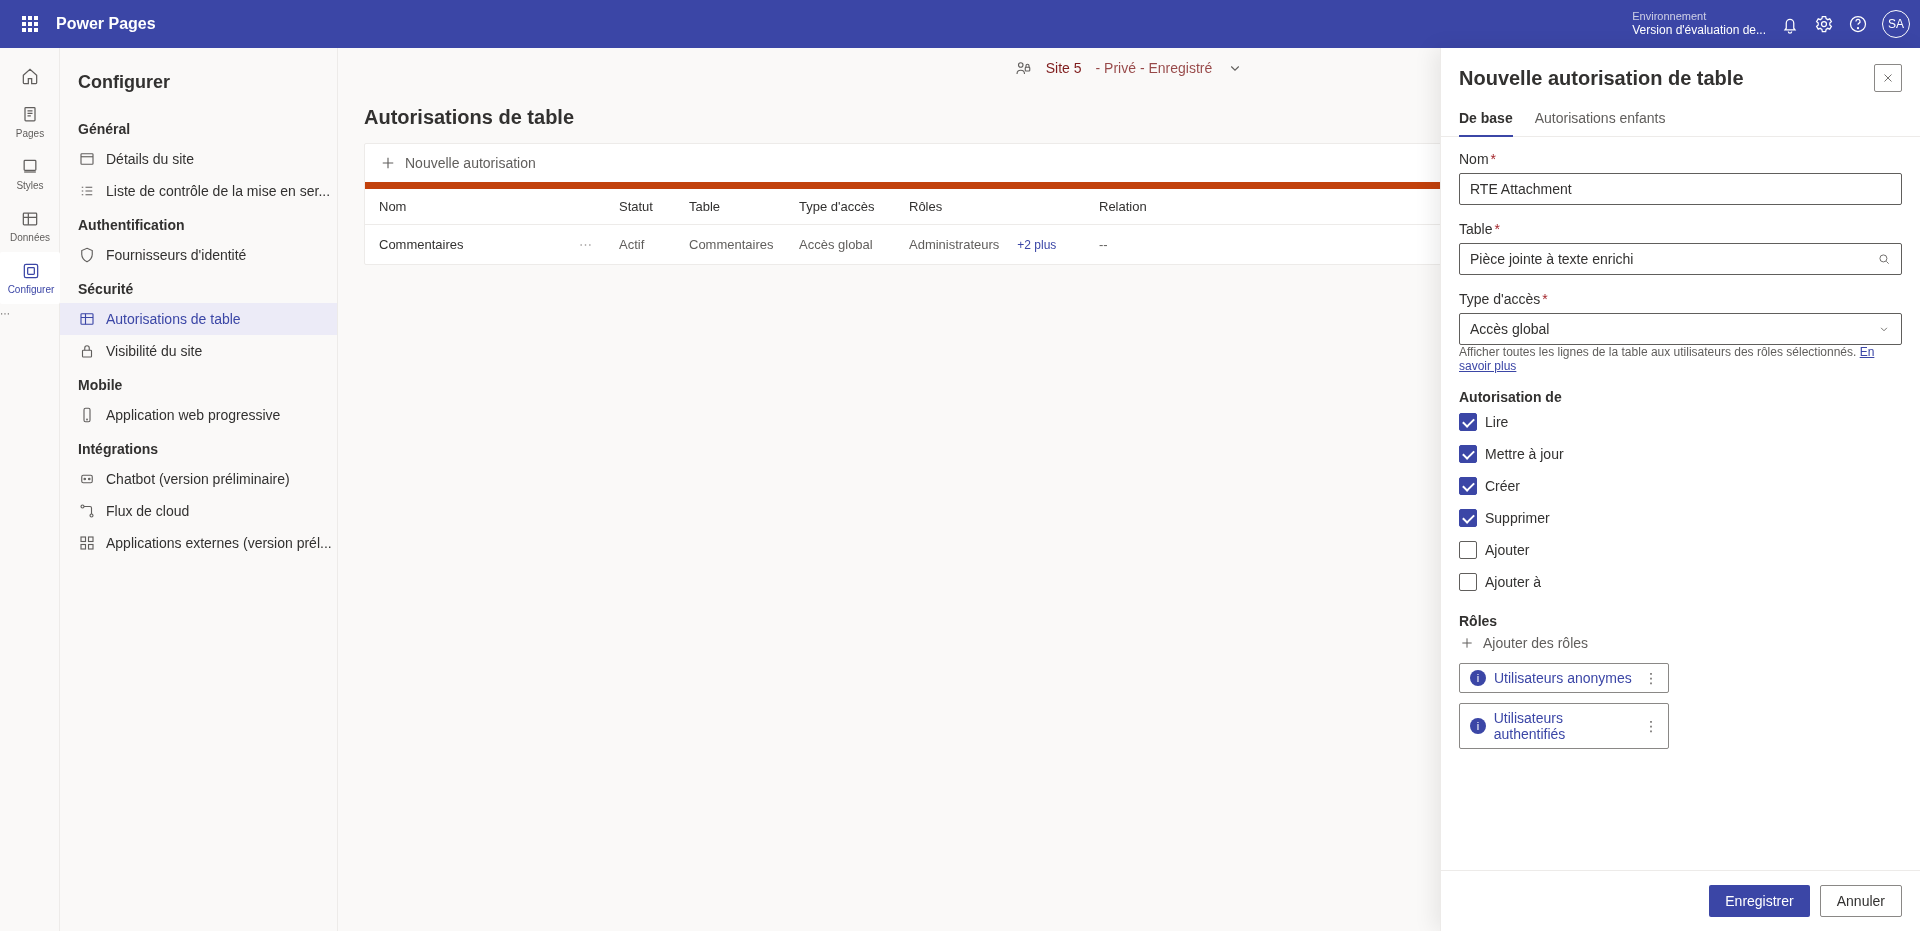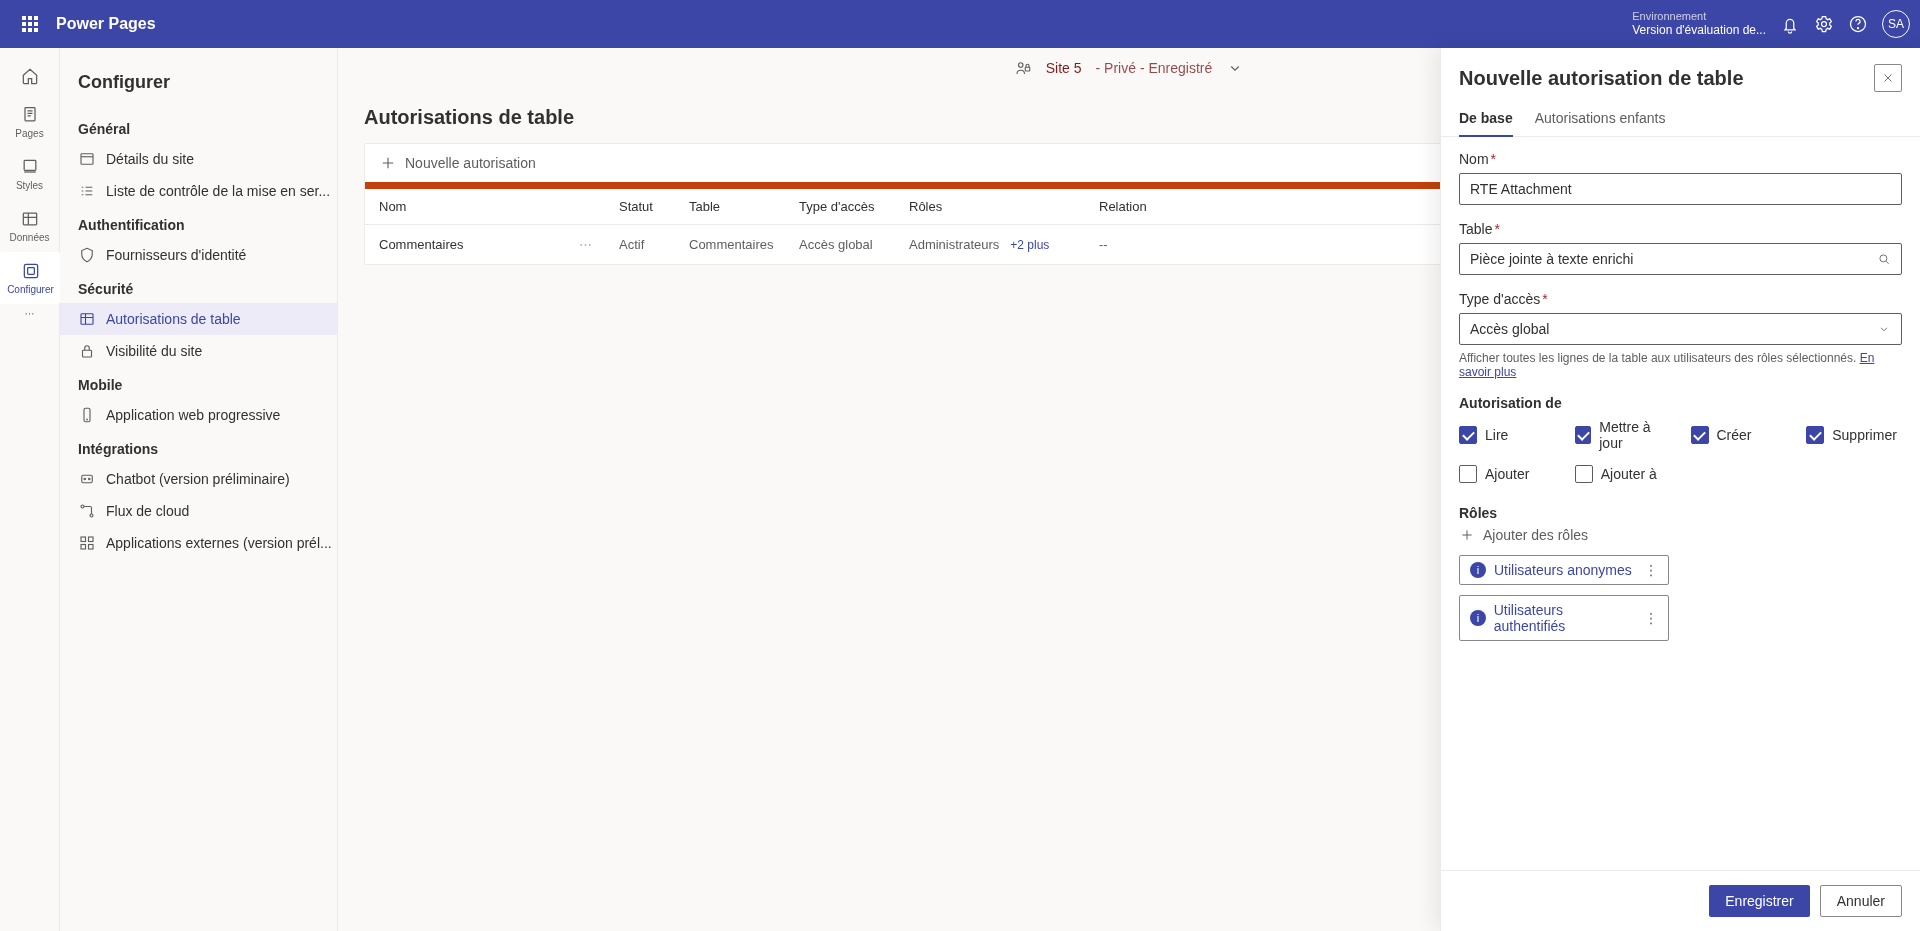--- a/index.html
+++ b/index.html
@@ -10,21 +10,21 @@
 .dots9 span{background:#fff;width:4px;height:4px;display:block}
 .brand{font-size:16px;font-weight:600;margin-left:6px}
 .topbar-right{margin-left:auto;display:flex;align-items:center;gap:14px}
 .env{display:flex;align-items:center;gap:8px;font-size:12px;color:#e6e6f0;max-width:190px}
 .env-lines{display:flex;flex-direction:column;line-height:1.3}
 .env-title{font-size:11px;opacity:.85}
 .env-name{font-size:12px;color:#fff;white-space:nowrap;overflow:hidden;text-overflow:ellipsis;max-width:140px}
 .ticon{width:20px;height:20px;display:flex;align-items:center;justify-content:center;cursor:pointer}
 .avatar{width:28px;height:28px;border-radius:50%;border:1px solid #fff;display:flex;align-items:center;justify-content:center;font-size:12px;cursor:pointer}
 .shell{display:flex;height:calc(100vh - 48px)}
-.rail{width:60px;background:#faf9f8;border-right:1px solid #edebe9;display:flex;flex-direction:column;align-items:center;padding-top:8px;font-size:10px;color:#605e5c;flex-shrink:0}
+.rail{width:60px;background:#faf9f8;border-right:1px solid #edebe9;display:flex;flex-direction:column;align-items:flex-start;padding-top:8px;font-size:10px;color:#605e5c;flex-shrink:0}
 .rail-item{width:60px;height:52px;display:flex;flex-direction:column;align-items:center;justify-content:center;gap:3px;cursor:pointer;border-radius:2px}
 .rail-item.home{height:40px}
 .rail-item.sel{background:#fff;color:#3b46a6;border-left:2px solid transparent}
 .rail-item svg{width:20px;height:20px}
 .rail-ell{margin-top:4px;cursor:pointer;color:#605e5c}
 .sidebar{width:278px;background:#faf9f8;border-right:1px solid #edebe9;overflow-y:auto;padding:10px 0 20px;flex-shrink:0}
 .side-title{font-size:18px;font-weight:600;padding:14px 18px 18px;color:#323130}
 .side-group{font-size:14px;font-weight:700;color:#323130;padding:10px 18px 6px}
 .side-item{display:flex;align-items:center;gap:10px;padding:7px 18px;font-size:14px;color:#323130;cursor:pointer;white-space:nowrap;overflow:hidden;text-overflow:ellipsis}
 .side-item.sel{background:#ecebf7;color:#3b46a6}
@@ -33,38 +33,38 @@
 .crumb{height:40px;display:flex;align-items:center;justify-content:center;background:#faf9f8;gap:14px;color:#7f1d1d;font-size:14px}
 .crumb svg{width:18px;height:18px}
 .page{padding:18px 26px;flex:1;overflow:auto}
 .page-h1{font-size:20px;font-weight:600;margin-bottom:14px;color:#323130}
 .grid{background:#fff;border:1px solid #edebe9;border-radius:2px}
 .grid-toolbar{display:flex;align-items:center;gap:8px;padding:10px 14px;border-bottom:7px solid #c2410c;color:#605e5c;cursor:pointer}
 .grid-head{display:grid;grid-template-columns:200px 40px 70px 110px 110px 190px 1fr;padding:10px 14px;font-size:13px;color:#323130;border-bottom:1px solid #edebe9}
 .grid-row{display:grid;grid-template-columns:200px 40px 70px 110px 110px 190px 1fr;padding:12px 14px;font-size:13px;color:#605e5c;align-items:center}
 .grid-row .name{color:#323130}
 .role-pill{color:#605e5c}
-.role-more{color:#3b46a6;font-size:12px;margin-left:11px}
+.role-more{color:#3b46a6;font-size:12px;margin-left:18px}
 .panel{position:fixed;right:0;top:48px;bottom:0;width:480px;background:#fff;border-left:1px solid #edebe9;display:flex;flex-direction:column;box-shadow:-6px 0 20px rgba(0,0,0,.08)}
 .panel-head{display:flex;align-items:center;justify-content:space-between;padding:16px 18px 12px}
 .panel-title{font-size:20px;font-weight:700}
 .close-btn{width:28px;height:28px;border:1px solid #8a8886;display:flex;align-items:center;justify-content:center;cursor:pointer;border-radius:2px}
 .tabs{display:flex;gap:22px;padding:0 18px;border-bottom:1px solid #edebe9}
 .tab{padding:6px 0 10px;font-size:14px;color:#605e5c;cursor:pointer;position:relative}
 .tab.sel{color:#323130;font-weight:700}
 .tab.sel::after{content:"";position:absolute;left:0;right:0;bottom:-1px;height:2px;background:#3b46a6}
 .panel-body{padding:14px 18px 20px;overflow:auto;flex:1}
 .field{margin-bottom:16px}
 .label{font-size:14px;color:#323130;margin-bottom:6px;display:block}
 .req{color:#a4262c;margin-left:2px}
 .input{width:100%;height:32px;border:1px solid #605e5c;border-radius:2px;padding:0 10px;font-size:14px;color:#323130;background:#fff}
 .input.sel-like{display:flex;align-items:center;justify-content:space-between;cursor:pointer}
-.help{font-size:12px;color:#605e5c;margin-top:6px}
+.help{font-size:12px;color:#605e5c;}
 .help a{color:#3b46a6;text-decoration:underline}
-.perm-grid{display:grid;grid-template-columns:repeat(4,1fr);gap:14px 20px;margin-top:8px}
+.perm-grid{display:grid;grid-template-columns:repeat(1,1fr);gap:14px 20px;margin-top:8px}
 .chk{display:flex;align-items:center;gap:8px;font-size:14px}
 .chk-box{width:18px;height:18px;border:1px solid #605e5c;border-radius:2px;display:flex;align-items:center;justify-content:center;cursor:pointer}
 .chk-box.checked{background:#3b46a6;border-color:#3b46a6}
 .chk-box.checked::after{content:"";width:5px;height:9px;border:solid #fff;border-width:0 2px 2px 0;transform:rotate(45deg);margin-bottom:2px}
 .add-roles{display:flex;align-items:center;gap:8px;color:#605e5c;cursor:pointer;margin:6px 0 12px}
 .role-chip{display:flex;align-items:center;gap:8px;border:1px solid #8a8886;border-radius:2px;padding:6px 10px;margin-bottom:10px;cursor:pointer;max-width:210px;justify-content:space-between;color:#3b46a6}
 .role-chip-left{display:flex;align-items:center;gap:8px}
 .role-info{width:16px;height:16px;border-radius:50%;background:#3b46a6;color:#fff;font-size:11px;display:flex;align-items:center;justify-content:center}
 .panel-foot{display:flex;justify-content:flex-end;gap:10px;padding:14px 18px;border-top:1px solid #edebe9}
 .btn{height:32px;padding:0 16px;border-radius:2px;font-size:14px;cursor:pointer;display:flex;align-items:center}

